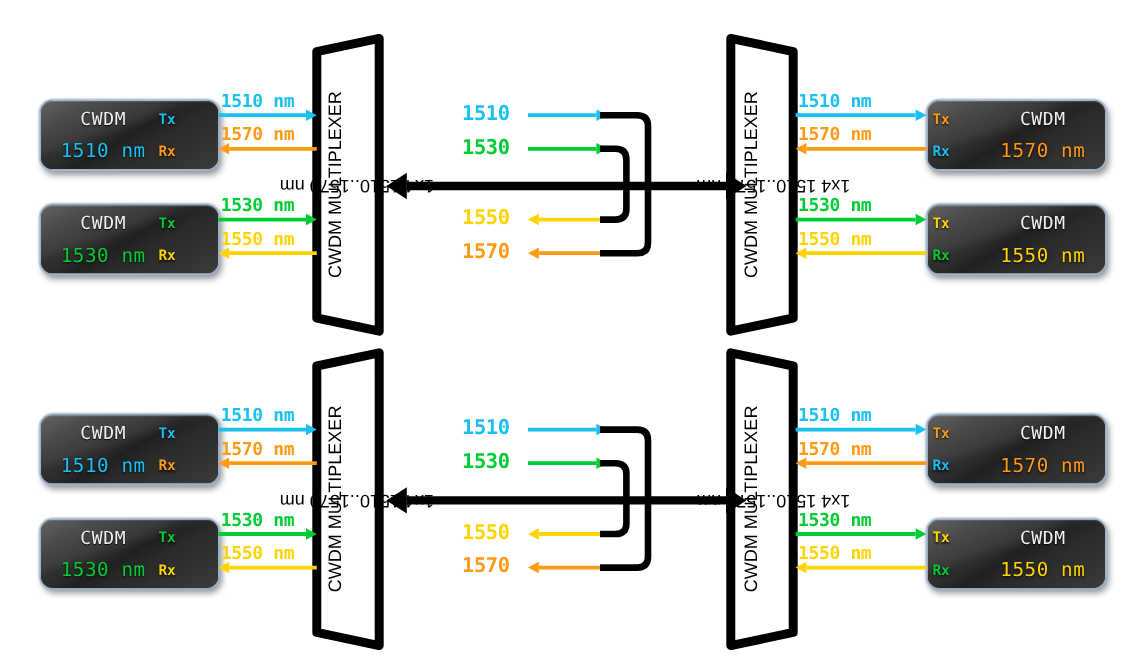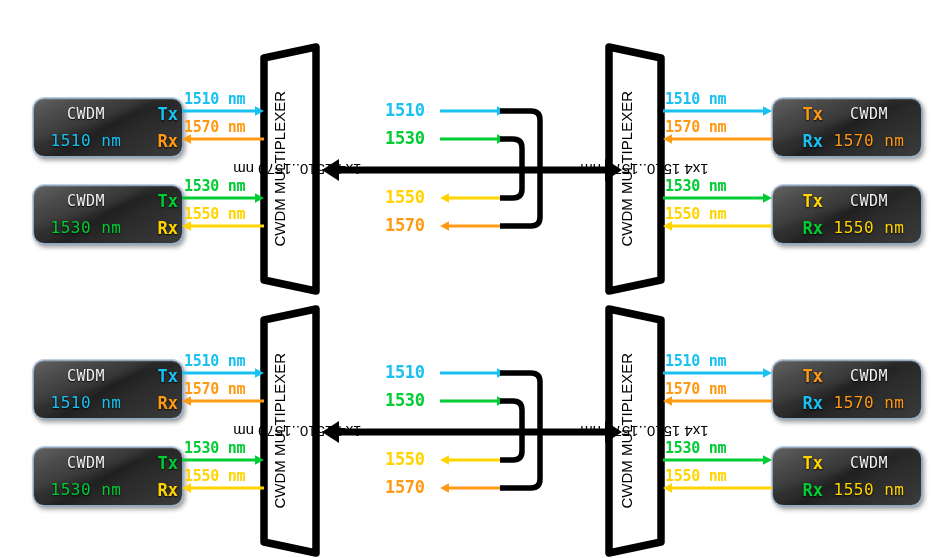--- a/index.html
+++ b/index.html
@@ -2,21 +2,21 @@
 <html><head>
 <meta charset="utf-8">
 <style>
   html,body{margin:0;padding:0;}
   body{
     width:943px;height:558px;
     background:#ffffff;
     font-family:"Liberation Sans", sans-serif;
     overflow:hidden;
   }
-  #stage{position:relative;width:943px;height:444px;margin-top:15px;}
+  #stage{position:relative;width:943px;height:444px;}
 
   
   .device{
     position:absolute;
     width:148px;height:57px;
     border-radius:11px;
     background:linear-gradient(150deg,#4a4a4a 0%,#3a3a3a 18%,#2c2c2c 42%,#202020 50%,#2a2a2a 62%,#3b3b3b 100%);
     border:1px solid #8fa6bd;
     box-shadow:0 0 0 1px rgba(140,175,215,.55),
                2px 3px 5px rgba(0,0,0,.42),
@@ -40,21 +40,21 @@
   .device.mirror .grid{grid-template-columns:46px 1fr;padding:2px 6px 2px 4px;}
 
   .dv-title,.dv-wave{
     font-family:"DejaVu Sans Mono","Liberation Mono",monospace;
     text-align:center;letter-spacing:.5px;white-space:nowrap;
   }
   .dv-title{font-size:15px;color:#f2f2f2;text-shadow:0 1px 1px #000;}
   .dv-wave{font-size:16px;text-shadow:0 1px 2px rgba(0,0,0,.9);}
   .dv-tx,.dv-rx{
     font-family:"DejaVu Sans Mono","Liberation Mono",monospace;
-    font-size:17px;font-weight:bold;text-align:right;
+    font-size:12px;font-weight:bold;text-align:left;
     text-shadow:0 1px 2px rgba(0,0,0,.9);
   }
 
   
   .mux{position:absolute;}
   .mux svg{display:block;overflow:visible;}
   .mux .mux-label{
     position:absolute;
     left:0;top:0;width:100%;height:100%;
     display:flex;align-items:center;justify-content:center;

